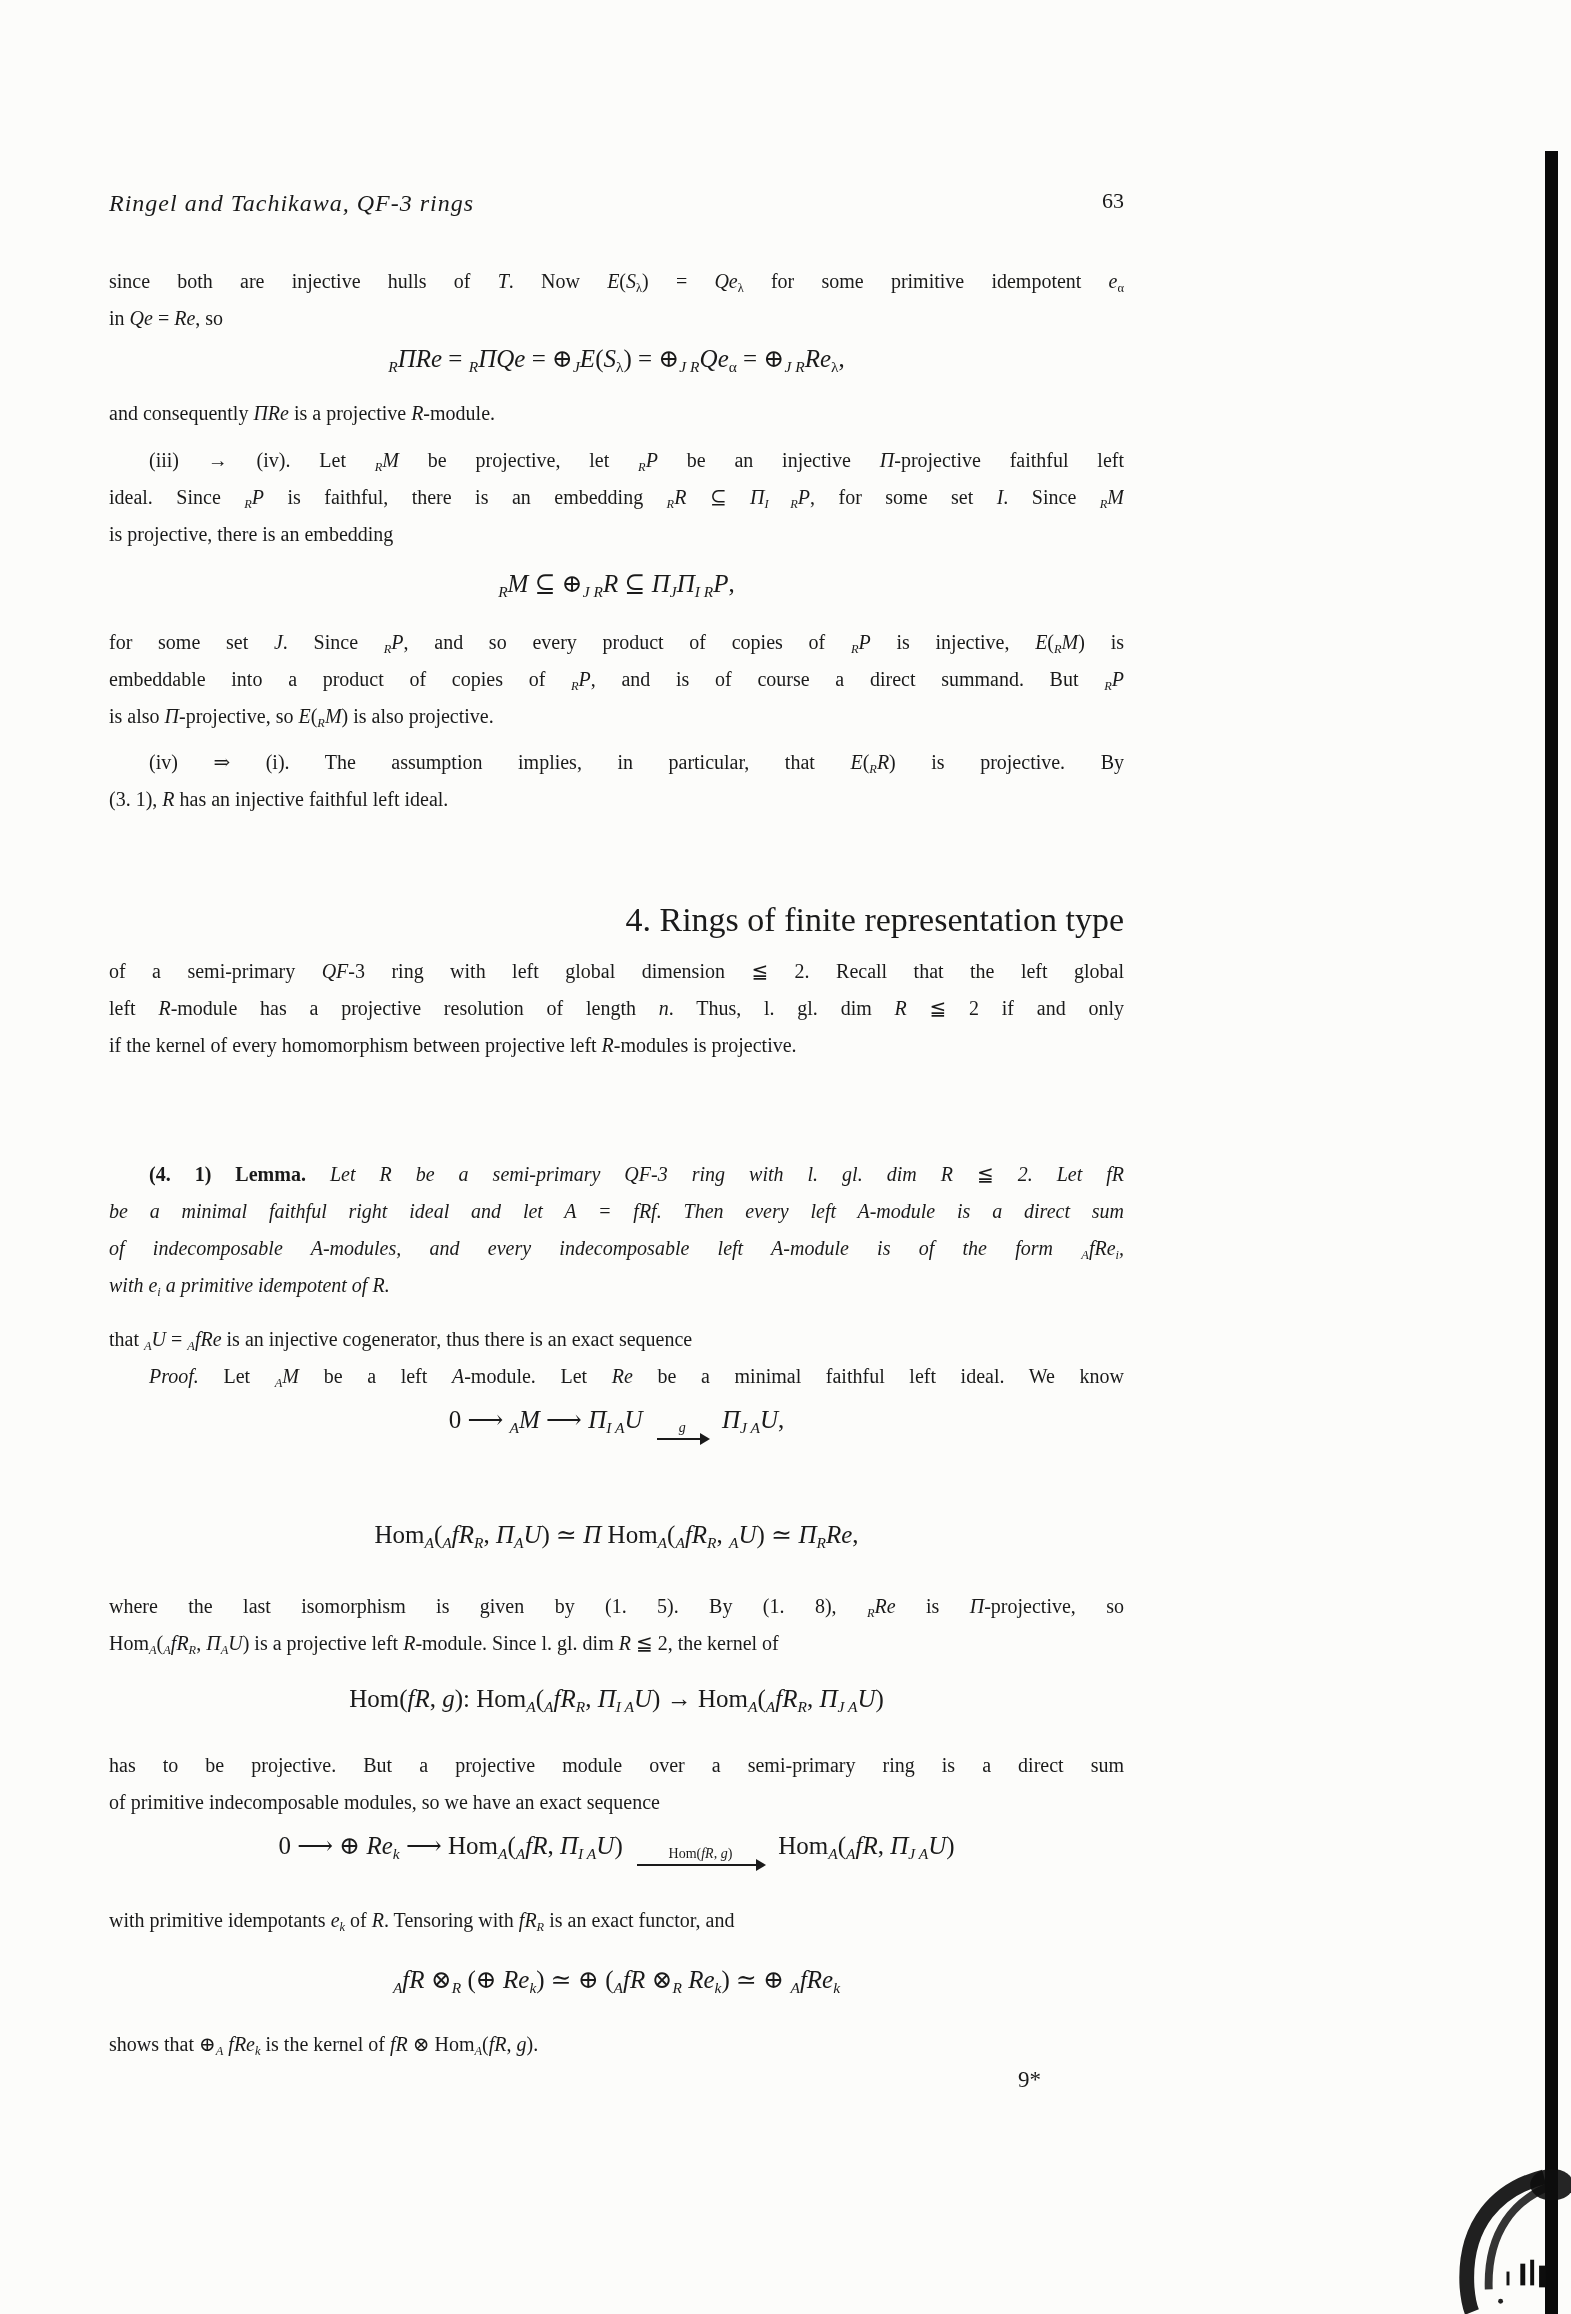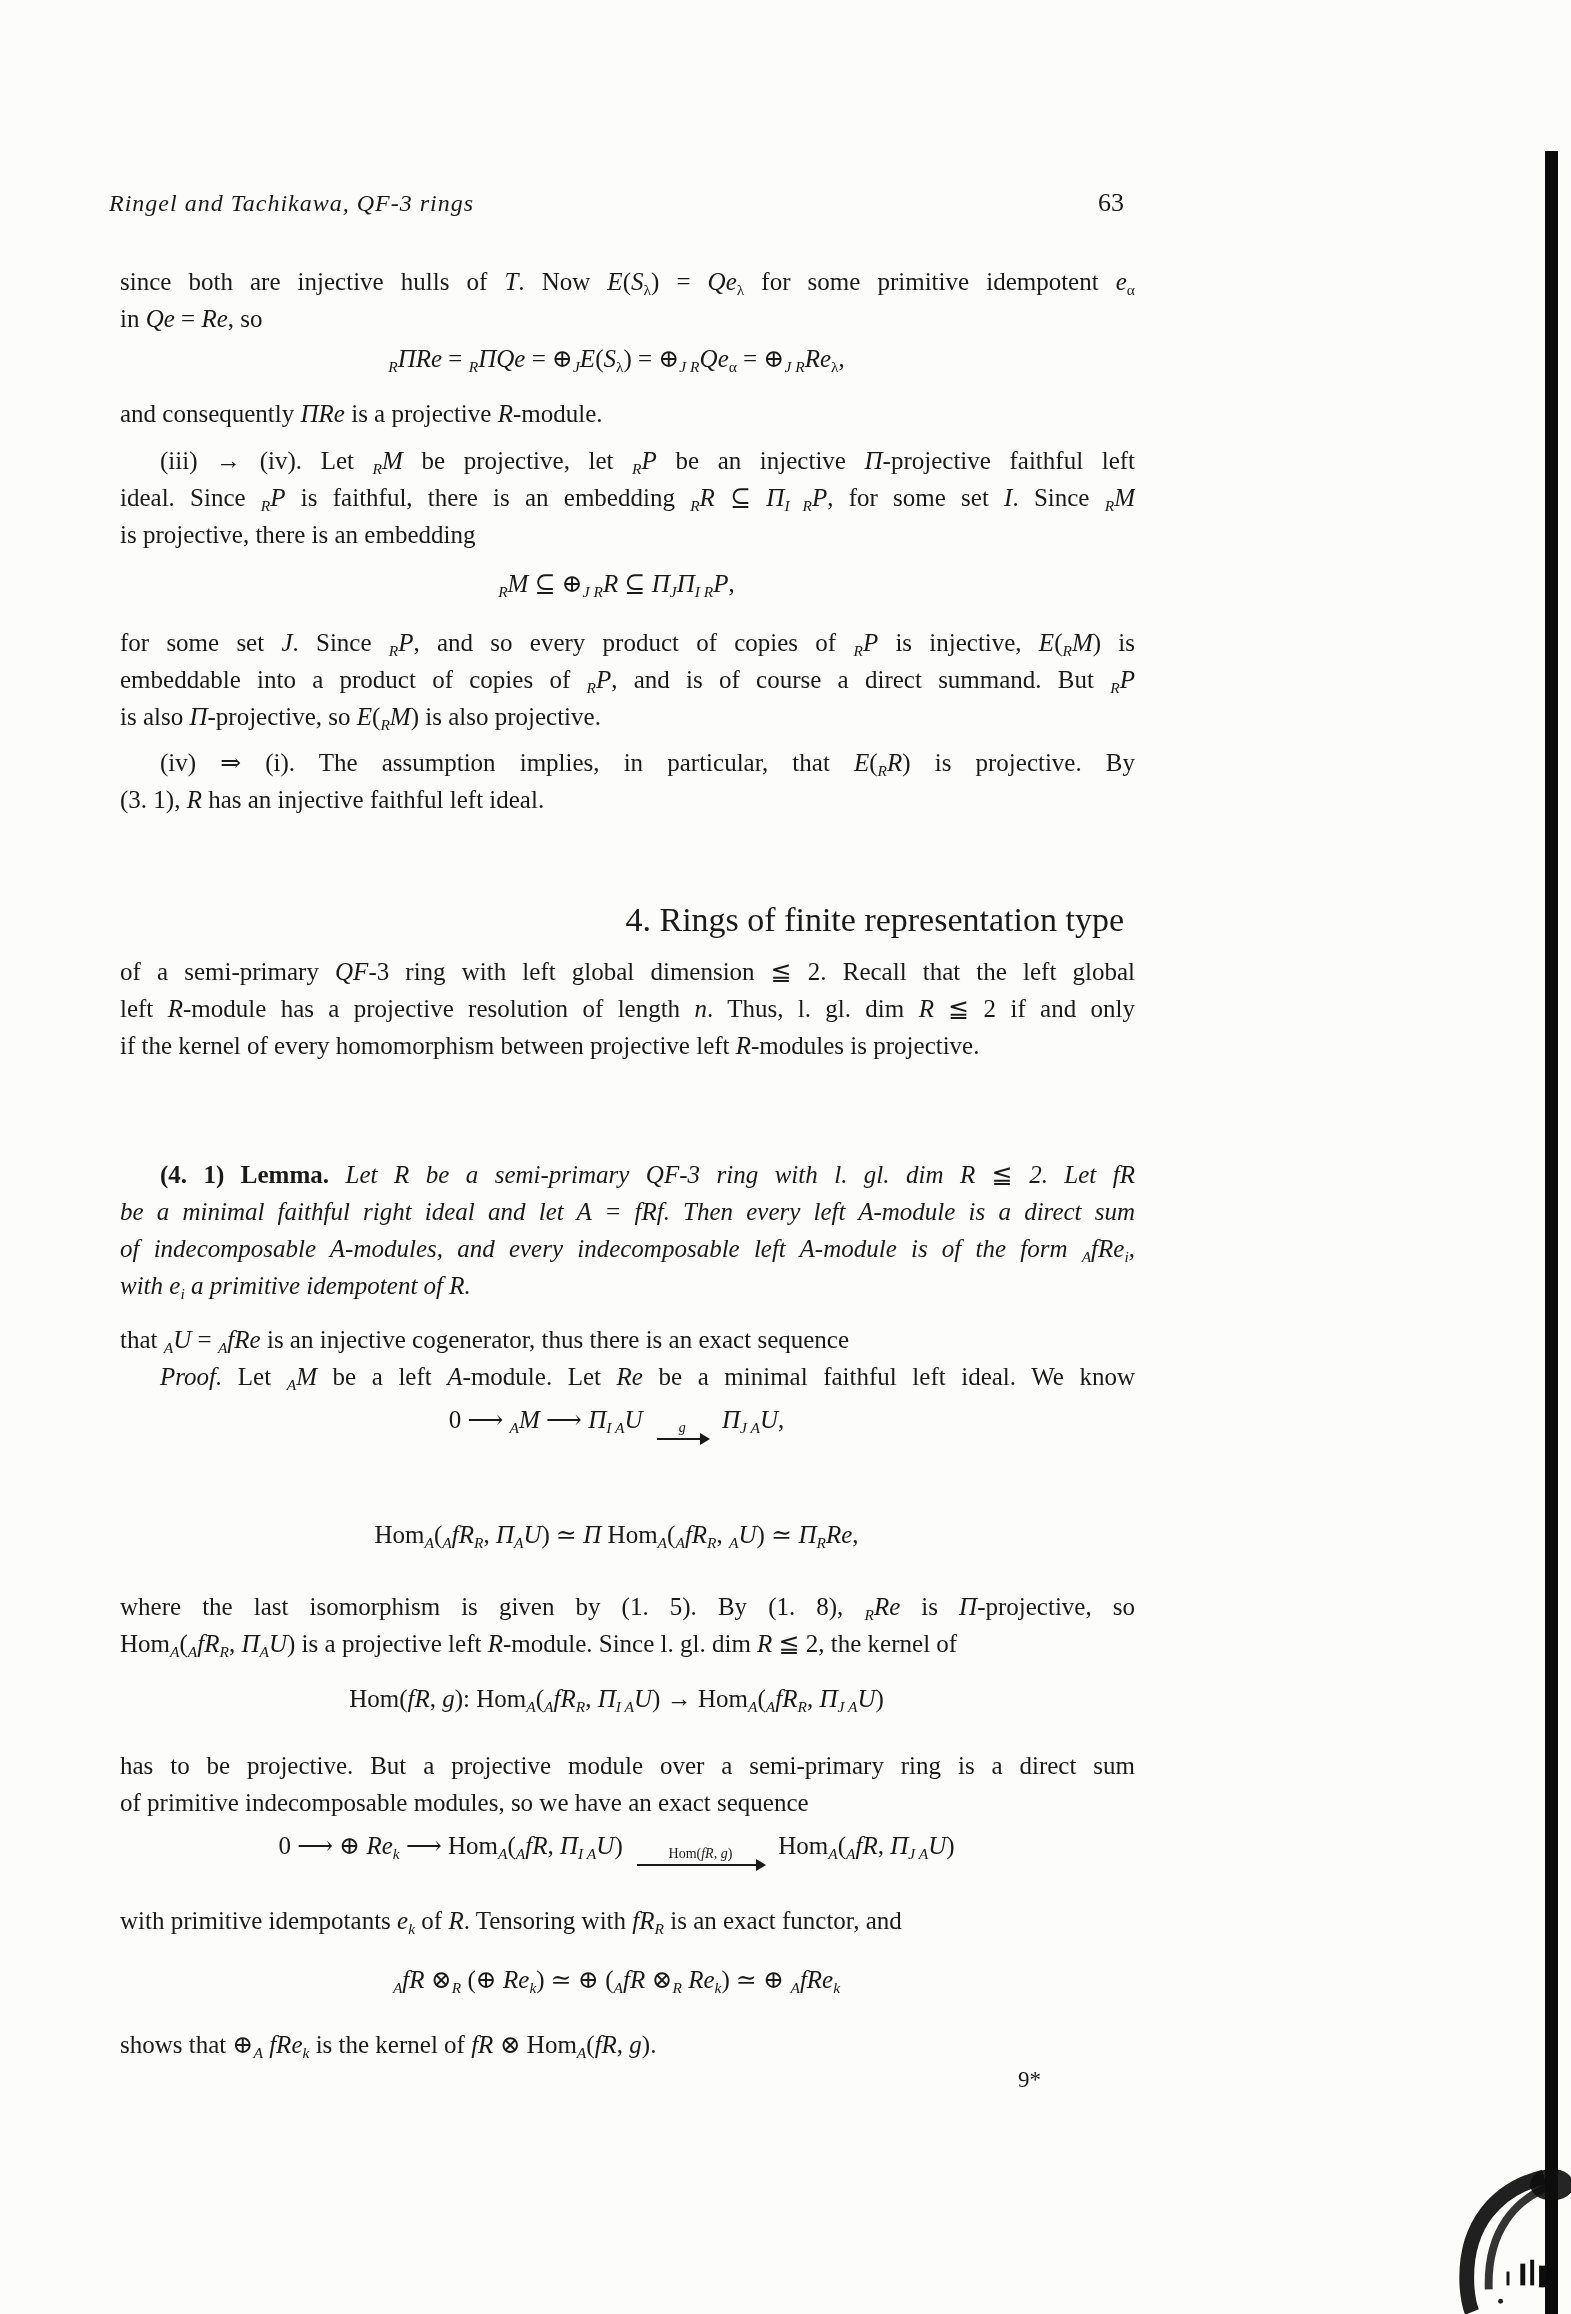--- a/index.html
+++ b/index.html
@@ -11,24 +11,24 @@
     font-family:"Liberation Serif","DejaVu Serif","DejaVu Sans",serif;
     color:#1a1a1a;
   }
   
   .runhead{
     position:absolute;top:190px;left:109px;width:1015px;height:32px;
     text-align:left;font-style:italic;font-size:24px;letter-spacing:1px;
   }
   .pagenum{
     position:absolute;right:0;top:-2px;
-    font-style:normal;font-size:26px;letter-spacing:0;
+    font-style:normal;font-size:22px;letter-spacing:0;
   }
   
-  .para{position:absolute;left:120px;width:1015px;font-size:25px;}
+  .para{position:absolute;left:109px;width:1015px;font-size:20px;}
   .pline{height:37px;line-height:37px;overflow:hidden;
          text-align:justify;text-align-last:justify;}
   .pline.ll{text-align:left;text-align-last:left;}
   .pline.ind{text-indent:40px;}
   
   .disp{position:absolute;left:109px;width:1015px;text-align:center;
         font-size:25px;line-height:44px;}
   sub{font-size:0.62em;line-height:0;vertical-align:-0.32em;}
   
   .heading{position:absolute;left:109px;width:1015px;text-align:right;

